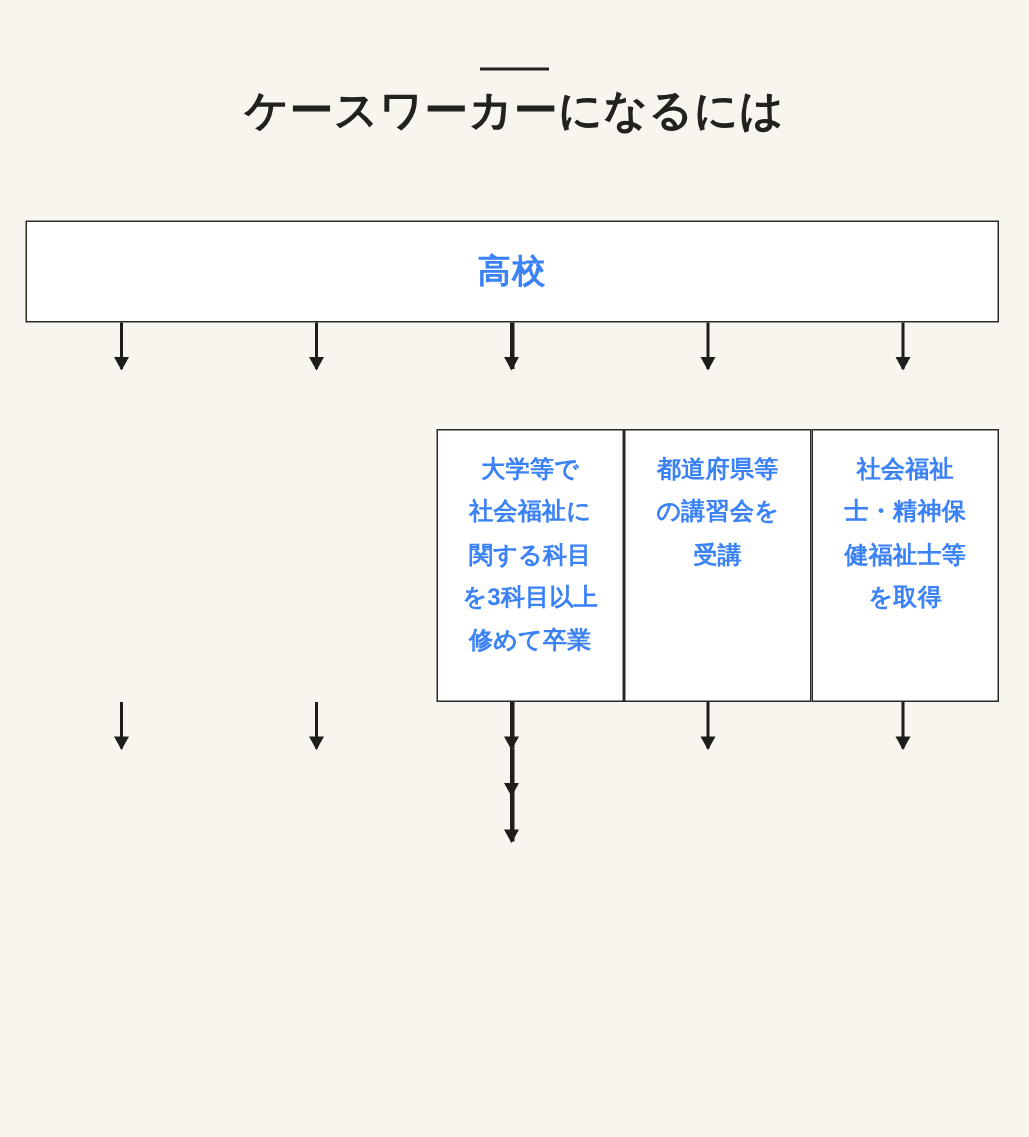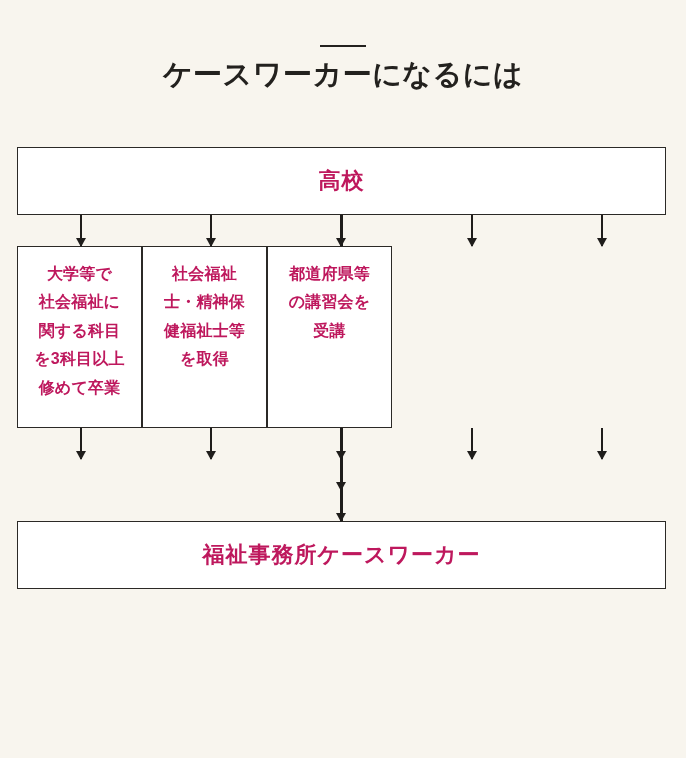--- a/index.html
+++ b/index.html
@@ -55,21 +55,21 @@
 
   .node {
     background: #ffffff;
     border: 1.6px solid #2b2926;
     box-sizing: border-box;
     display: flex;
     align-items: center;
     justify-content: center;
     text-align: center;
     font-weight: bold;
-    color: #be185d;
+    color: #3b82f6;
   }
 
   
   .node-wide {
     width: 649px;
     height: 68px;
     font-size: 22px;
     letter-spacing: 1px;
   }
   .node-wide.node-top {
@@ -104,21 +104,22 @@
     height: 0;
     border-left: 5.5px solid transparent;
     border-right: 5.5px solid transparent;
     border-top: 9px solid #1f1d1b;
   }
 
   
   .columns {
     display: flex;
     width: 649px;
-    justify-content: flex-start;
+    justify-content: flex-end;
+    margin-top: 40px;
   }
   .node-col {
     width: 125px;
     height: 182px;
     font-size: 16px;
     line-height: 1.78;
     align-items: flex-start;
     justify-content: center;
     padding: 13px 6px 0 6px;
     letter-spacing: 0.2px;
@@ -171,30 +172,30 @@
 
     <div class="columns">
       <div class="node node-col">
         <span class="col-text">大学等で
 社会福祉に
 関する科目
 を3科目以上
 修めて卒業</span>
       </div>
       <div class="node node-col">
+        <span class="col-text">都道府県等
+の講習会を
+受講</span>
+      </div>
+      <div class="node node-col">
         <span class="col-text">社会福祉
 士・精神保
 健福祉士等
 を取得</span>
       </div>
-      <div class="node node-col">
-        <span class="col-text">都道府県等
-の講習会を
-受講</span>
-      </div>
     </div>
 
     <div class="connector-row">
       <div class="arrow" style="left:64px;">
         <span class="shaft"></span>
         <span class="head"></span>
       </div>
       <div class="arrow" style="left:194px;">
         <span class="shaft"></span>
         <span class="head"></span>
@@ -222,18 +223,15 @@
     </div>
 
 
     <div class="connector-row">
       <div class="arrow" style="left:324.5px;">
         <span class="shaft"></span>
         <span class="head"></span>
       </div>
     </div>
 
-    <div class="node node-wide">
-      <span>福祉事務所ケースワーカー</span>
-    </div>
 
   </div>
 </div>
 
 </body></html>

